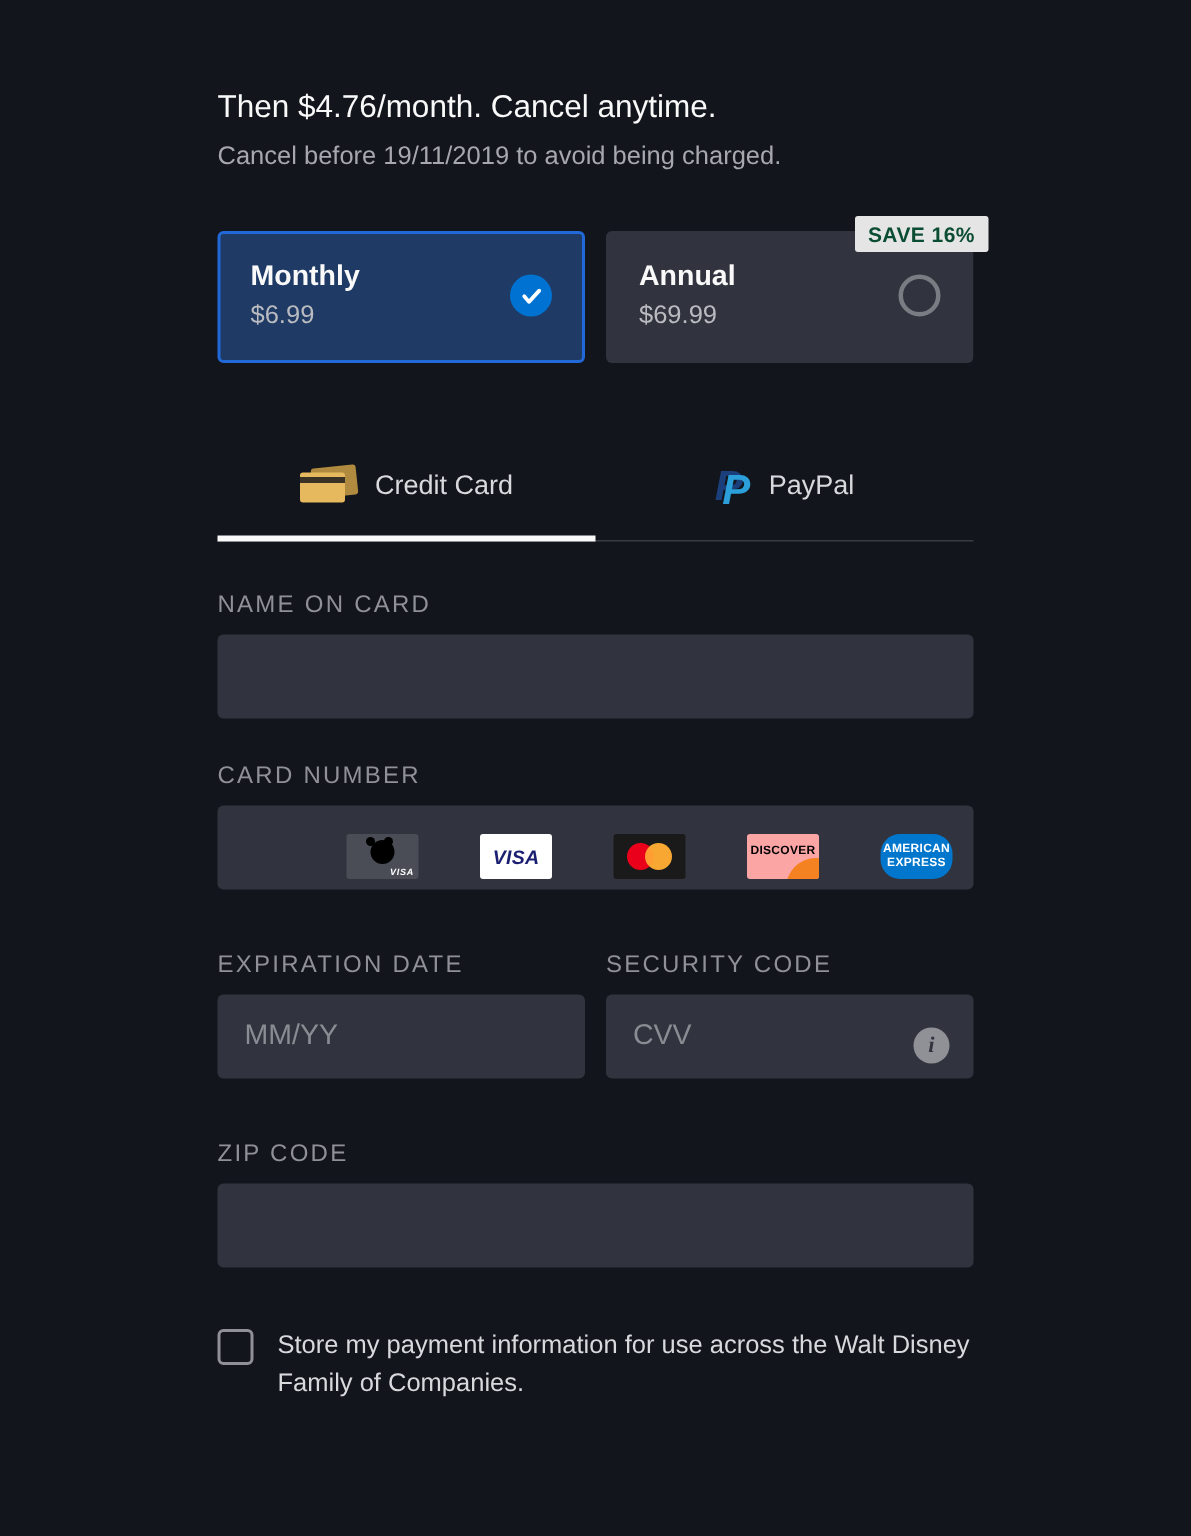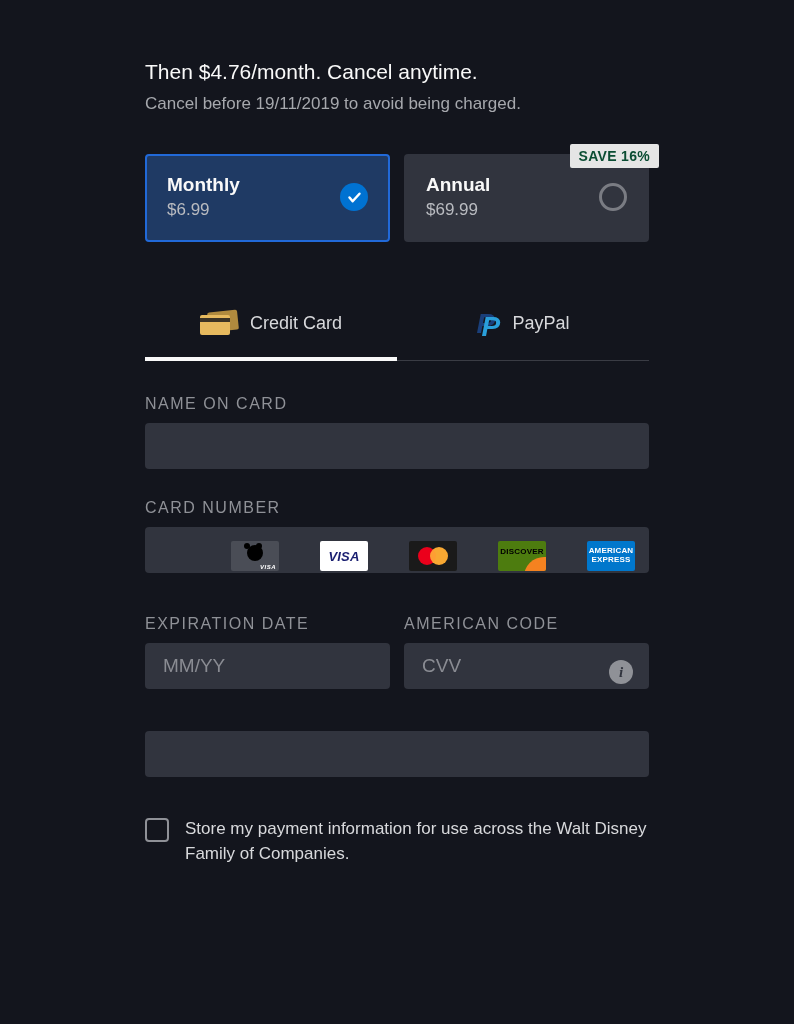--- a/index.html
+++ b/index.html
@@ -150,21 +150,21 @@
   .pp-p2 { color: #2a9fda; left: 5px; top: 3px; }
   
   .field-label {
     font-size: 16px;
     letter-spacing: 1.5px;
     color: #8f9197;
     margin-bottom: 10px;
   }
   .field {
     width: 100%;
-    height: 46px;
+    height: 56px;
     background: #31343e;
     border: none;
     border-radius: 4px;
     color: #ec4899;
     font-size: 19px;
     padding: 16px 18px;
     margin-bottom: 30px;
     outline: none;
     position: relative;
   }
@@ -202,27 +202,27 @@
   }
   .logo-disney span{ position:absolute; bottom:1px; right:3px; font-size:6px; font-style:italic; letter-spacing:0.5px;}
   .logo-visa { background: #fff; color: #1a1f71; font-style: italic; font-size:13px; }
   .logo-mc { background: #1a1a1a; position: relative; }
   .logo-mc::before, .logo-mc::after {
     content: ""; position: absolute; width: 18px; height: 18px; border-radius: 50%;
     top: 6px;
   }
   .logo-mc::before { background: #eb001b; left: 9px; }
   .logo-mc::after { background: #f79e1b; right: 9px; mix-blend-mode: screen; }
-  .logo-disc { background: #4d7c0f; color: #000; font-size: 8px; position: relative; overflow:hidden;}
+  .logo-disc { background: #fca5a5; color: #000; font-size: 8px; position: relative; overflow:hidden;}
   .logo-disc::after{
     content:""; position:absolute; width:40px;height:40px;border-radius:50%;
     background:#f58220; right:-18px; bottom:-26px;
   }
   .logo-disc span{ position:relative; z-index:1; top:-5px;}
-  .logo-amex { background: #0077cc; color: #fff; font-size: 8px; text-align:center; line-height:1.1;}
+  .logo-amex { background: #0077cc; color: #fff; font-size: 8px; text-align:center; line-height:1.1;border-radius:13px;}
   .row {
     display: flex;
     gap: 14px;
   }
   .row .col { flex: 1; }
   .info-icon {
     position: absolute;
     right: 16px;
     top: 50%;
     transform: translateY(-50%);
@@ -333,28 +333,29 @@
       <div class="card-logo logo-amex">AMERICAN EXPRESS</div>
     </div>
   </div>
 
   <div class="row">
     <div class="col">
       <div class="field-label">EXPIRATION DATE</div>
       <input class="field" placeholder="MM/YY" style="">
     </div>
     <div class="col">
-      <div class="field-label">AMERICAN CODE</div>
+      <div class="field-label">SECURITY CODE</div>
       <div class="field-wrap">
         <input class="field" placeholder="CVV" style="">
         <div class="info-icon">i</div>
       </div>
     </div>
   </div>
 
+  <div class="field-label">ZIP CODE</div>
   <input class="field" style="">
 
   <div class="consent">
     <div class="checkbox"></div>
     <div class="consent-text">Store my payment information for use across the Walt Disney Family of Companies.</div>
   </div>
 
 </div>
 
 </body></html>

